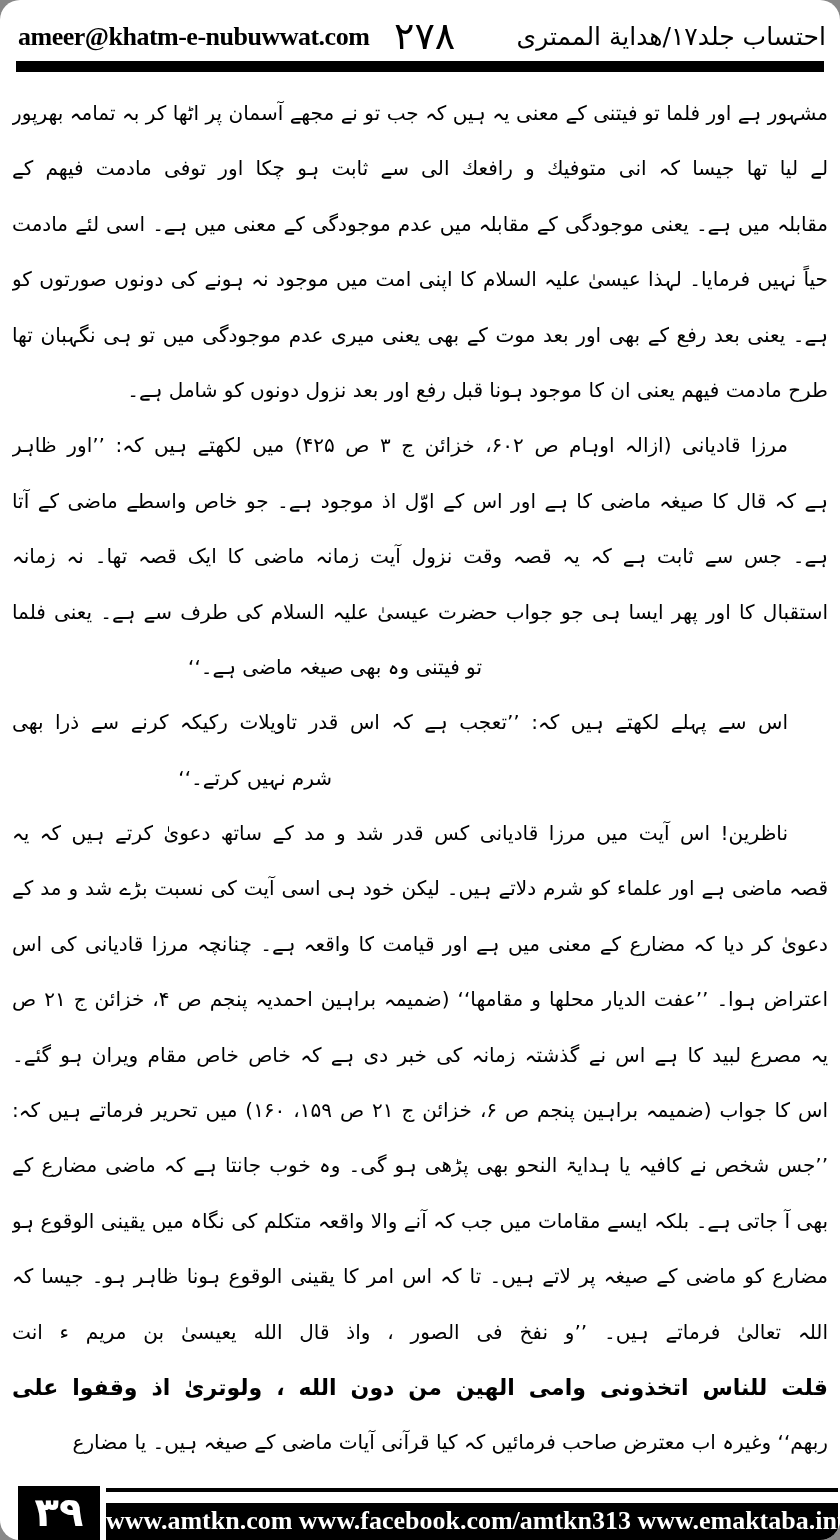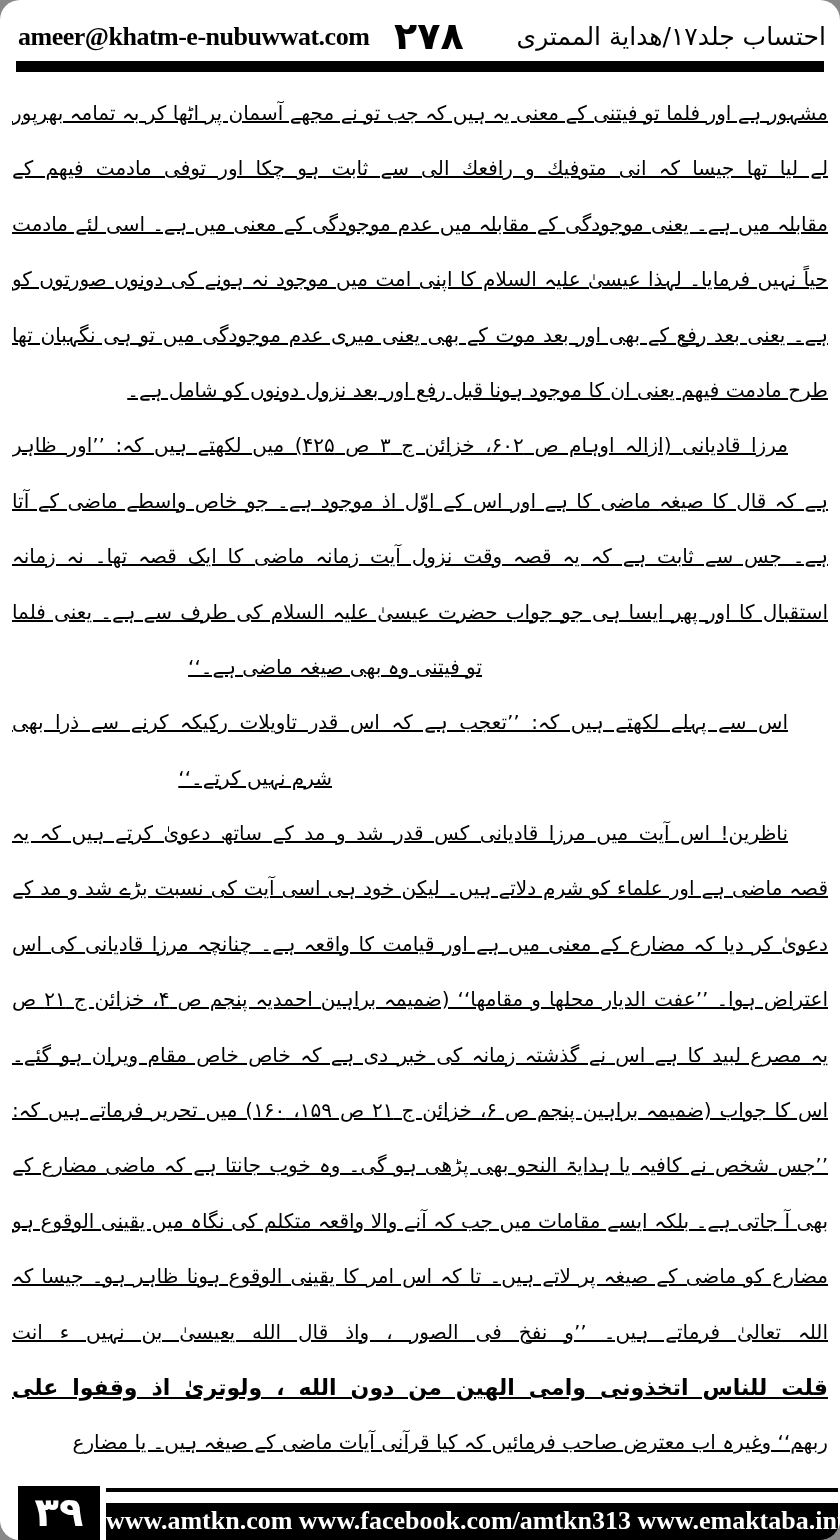--- a/index.html
+++ b/index.html
@@ -12,34 +12,34 @@
 
   
   .header { position:absolute; top:12px; left:18px; right:14px; height:50px; }
   .email {
     position:absolute; left:0; top:10px;
     font-family:"Liberation Serif", serif; font-weight:bold; font-size:26px;
     letter-spacing:-0.5px; white-space:nowrap;
   }
   .pageno {
     position:absolute; left:376px; top:2px;
-    font-size:38px; font-weight:bold; direction:rtl;
+    font-size:38px; font-weight:normal; direction:rtl;
   }
   .title {
     position:absolute; right:0; top:10px; direction:rtl;
     font-weight:normal; font-size:25px; white-space:nowrap;
   }
   .toprule { position:absolute; top:61px; left:16px; right:16px; height:11px; background:#000; }
 
   
   .bodytext { position:absolute; top:86px; left:12px; right:12px; }
   .ln {
     direction:rtl; unicode-bidi:plaintext;
     height:55.4px; line-height:55.4px; overflow:hidden;
-    font-size:20px; text-align:right; white-space:nowrap;text-decoration:underline;
+    font-size:20px; text-align:right; white-space:nowrap;
   }
   .ln.j { white-space:normal; text-align:justify; text-align-last:justify; }
   .ln.ind { padding-right:40px; }
   .ln.s1 { margin-right:346px; }
   .ln.s2 { margin-right:496px; }
   .ln.b  { font-weight:bold; font-size:22px; }
 
   
   .footer-num {
     position:absolute; left:18px; top:1486px; width:82px; height:54px;
@@ -86,21 +86,21 @@
     <div class="ln s2">شرم نہیں کرتے۔‘‘</div>
     <div class="ln j ind">ناظرین! اس آیت میں مرزا قادیانی کس قدر شد و مد کے ساتھ دعویٰ کرتے ہیں کہ یہ</div>
     <div class="ln j">قصہ ماضی ہے اور علماء کو شرم دلاتے ہیں۔ لیکن خود ہی اسی آیت کی نسبت بڑے شد و مد کے ساتھ یہ</div>
     <div class="ln j">دعویٰ کر دیا کہ مضارع کے معنی میں ہے اور قیامت کا واقعہ ہے۔ چنانچہ مرزا قادیانی کی اس وحی پر</div>
     <div class="ln j">اعتراض ہوا۔ ’’عفت الدیار محلها و مقامها‘‘ (ضمیمہ براہین احمدیہ پنجم ص ۴، خزائن ج ۲۱ ص ۱۵۶)</div>
     <div class="ln j">یہ مصرع لبید کا ہے اس نے گذشتہ زمانہ کی خبر دی ہے کہ خاص خاص مقام ویران ہو گئے۔</div>
     <div class="ln j">اس کا جواب (ضمیمہ براہین پنجم ص ۶، خزائن ج ۲۱ ص ۱۵۹، ۱۶۰) میں تحریر فرماتے ہیں کہ:</div>
     <div class="ln j">’’جس شخص نے کافیہ یا ہدایۃ النحو بھی پڑھی ہو گی۔ وہ خوب جانتا ہے کہ ماضی مضارع کے معنی پر</div>
     <div class="ln j">بھی آ جاتی ہے۔ بلکہ ایسے مقامات میں جب کہ آنے والا واقعہ متکلم کی نگاہ میں یقینی الوقوع ہو</div>
     <div class="ln j">مضارع کو ماضی کے صیغہ پر لاتے ہیں۔ تا کہ اس امر کا یقینی الوقوع ہونا ظاہر ہو۔ جیسا کہ</div>
-    <div class="ln j">اللہ تعالیٰ فرماتے ہیں۔ ’’و نفخ فی الصور ، واذ قال الله یعیسیٰ بن نہیں ء انت</div>
+    <div class="ln j">اللہ تعالیٰ فرماتے ہیں۔ ’’و نفخ فی الصور ، واذ قال الله یعیسیٰ بن مریم ء انت</div>
     <div class="ln j b">قلت للناس اتخذونی وامی الهین من دون الله ، ولوتریٰ اذ وقفوا علی</div>
     <div class="ln">ربهم‘‘ وغیرہ اب معترض صاحب فرمائیں کہ کیا قرآنی آیات ماضی کے صیغہ ہیں۔ یا مضارع</div>
   </div>
 
   <div class="footer-num">۳۹</div>
   <div class="footer-rules"></div>
   <div class="footer-bar">www.amtkn.com www.facebook.com/amtkn313 www.emaktaba.info</div>
 
 </div>
 

